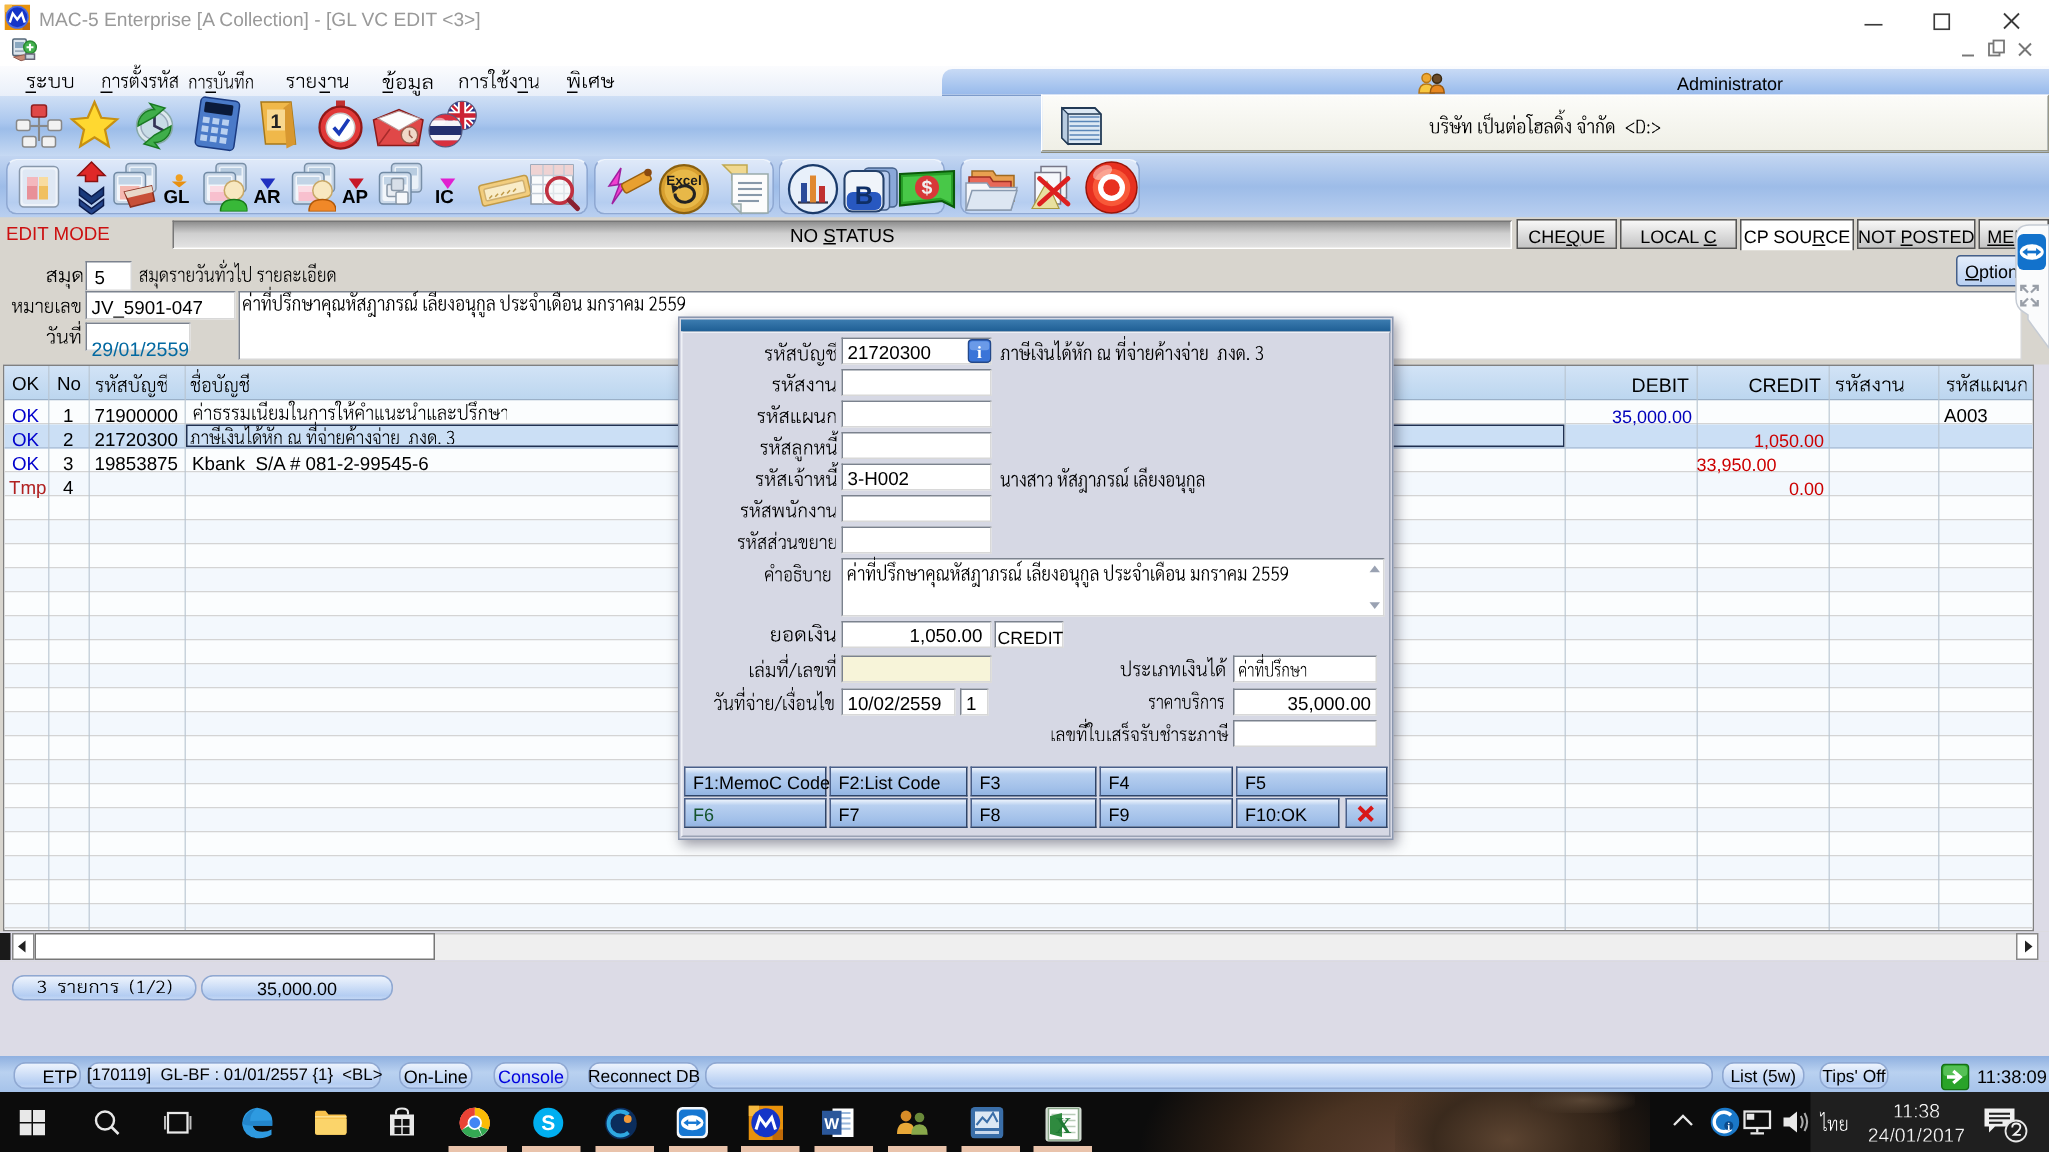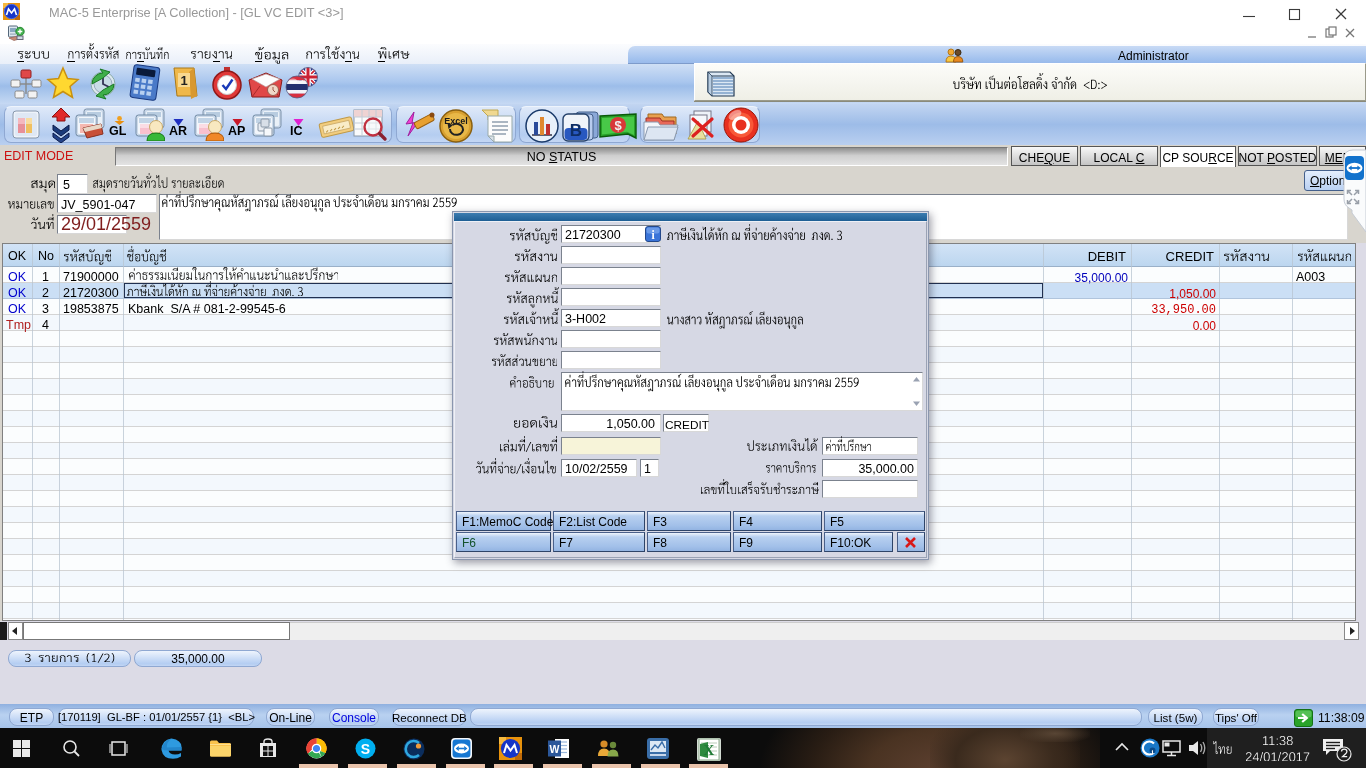--- a/index.html
+++ b/index.html
@@ -6,21 +6,21 @@
 </style></head><body>
 <div style="position:absolute;left:0px;top:0px;width:1366px;height:24px;background:#fff;"></div>
 <svg class="abs" style="left:3px;top:3px" width="17" height="17" viewBox="0 0 17 17">
 <rect width="17" height="17" fill="#e8920c"></rect>
     <rect x="0" y="0" width="5" height="5" fill="#f6b93f"></rect>
     <rect x="12" y="12" width="5" height="5" fill="#c06a08"></rect>
 <circle cx="8.5" cy="8.5" r="7.2" fill="#1535c8"></circle>
     <circle cx="8.5" cy="8.5" r="7.2" fill="none" stroke="#4a6ae0" stroke-width="1"></circle>
 <path d="M3.5 12 L5.5 6 L8.5 10 L11.5 6 L13.5 12" fill="none" stroke="#fff" stroke-width="1.6"></path>
   </svg>
-<div style="position:absolute;left:26px;top:5px;font-size:12.8px;color:#999999;font-weight:normal;white-space:pre;margin-left:23px;">MAC-5 Enterprise [A Collection] - [GL VC EDIT &lt;3&gt;]</div>
+<div style="position:absolute;left:26px;top:5px;font-size:12.8px;color:#999999;font-weight:normal;white-space:pre;">MAC-5 Enterprise [A Collection] - [GL VC EDIT &lt;3&gt;]</div>
 <svg class="abs" style="left:1230px;top:0px" width="136" height="24" viewBox="0 0 136 24">
 <line x1="13" y1="16.5" x2="25" y2="16.5" stroke="#3a3a3a" stroke-width="1.1"></line>
 <rect x="59.5" y="9.5" width="10" height="10" fill="none" stroke="#3a3a3a" stroke-width="1.1"></rect>
 <line x1="106" y1="9" x2="116" y2="19" stroke="#3a3a3a" stroke-width="1.2"></line>
 <line x1="116" y1="9" x2="106" y2="19" stroke="#3a3a3a" stroke-width="1.2"></line>
   </svg>
 <div style="position:absolute;left:0px;top:24px;width:1366px;height:20px;background:#fff;"></div>
 <svg class="abs" style="left:7px;top:25px" width="18" height="17" viewBox="0 0 18 17">
 <rect x="1.5" y="1" width="9" height="11" rx="1" fill="#dde6ee" stroke="#55687a" stroke-width="1"></rect>
 <rect x="3" y="3" width="6" height="4" fill="#8aa8c0"></rect>
@@ -319,21 +319,21 @@
 <div style="position:absolute;left:1319px;top:151px;font-size:12px;color:#000;font-weight:normal;white-space:pre;width:47px;text-align:center;"><u>ME</u>NU</div>
 <div style="position:absolute;left:0px;top:167px;width:1366px;height:76px;background:#d8d5ce;"></div>
 <div style="position:absolute;left:1304px;top:170px;width:46px;height:21px;background:linear-gradient(#e4eefc,#b9d0f2);border:1px solid #44608c;border-radius:3px;"></div>
 <div style="position:absolute;left:1310px;top:174px;font-size:12px;color:#000;font-weight:normal;white-space:pre;"><u>O</u>ption</div>
 <div style="position:absolute;left:57px;top:174px;width:31px;height:20px;background:#fff;border:1px solid #7b828e;border-right-color:#d8d8d8;border-bottom-color:#d8d8d8;box-sizing:border-box;"></div>
 <div style="position:absolute;left:63px;top:178px;font-size:12.5px;color:#000;font-weight:normal;white-space:pre;">5</div>
 <div style="position:absolute;left:57px;top:194px;width:100px;height:19px;background:#fff;border:1px solid #7b828e;border-right-color:#d8d8d8;border-bottom-color:#d8d8d8;box-sizing:border-box;"></div>
 <div style="position:absolute;left:61px;top:198px;font-size:12.5px;color:#000;font-weight:normal;white-space:pre;">JV_5901-047</div>
 <div style="position:absolute;left:159px;top:194px;width:1189px;height:46px;background:#fff;border:1px solid #7b828e;border-right-color:#d8d8d8;border-bottom-color:#d8d8d8;box-sizing:border-box;"></div>
 <div style="position:absolute;left:57px;top:215px;width:70px;height:19px;background:#fff;border:1px solid #7b828e;border-right-color:#d8d8d8;border-bottom-color:#d8d8d8;box-sizing:border-box;"></div>
-<div style="position:absolute;left:61px;top:214px;font-size:18px;color:#7f1d1d;font-weight:normal;white-space:pre;">29/01/2559</div>
+<div style="position:absolute;left:61px;top:225px;font-size:13px;color:#0369a1;font-weight:normal;white-space:pre;">29/01/2559</div>
 <div style="position:absolute;left:2px;top:243px;width:1354px;height:378px;background:#fbfcfe;border:1px solid #808080;"></div>
 <div style="position:absolute;left:3px;top:244px;width:1352px;height:23px;background:linear-gradient(#d2e3f6,#bcd6ef);border-bottom:1px solid #9ab0c8;"></div>
 <div style="position:absolute;left:8px;top:249px;font-size:12.5px;color:#000;font-weight:normal;white-space:pre;">OK</div>
 <div style="position:absolute;left:38px;top:249px;font-size:12.5px;color:#000;font-weight:normal;white-space:pre;">No</div>
 <div style="position:absolute;left:1043px;top:249px;font-size:13px;color:#000;font-weight:normal;white-space:pre;width:83px;text-align:right;">DEBIT</div>
 <div style="position:absolute;left:1131px;top:249px;font-size:13px;color:#000;font-weight:normal;white-space:pre;width:83px;text-align:right;">CREDIT</div>
 <div style="position:absolute;left:3px;top:267px;width:1352px;height:16px;background:#fbfdfe;border-bottom:1px solid #d4d4d4;"></div>
 <div style="position:absolute;left:3px;top:283px;width:1352px;height:16px;background:#f3f8fd;border-bottom:1px solid #d4d4d4;"></div>
 <div style="position:absolute;left:3px;top:299px;width:1352px;height:16px;background:#fbfdfe;border-bottom:1px solid #d4d4d4;"></div>
 <div style="position:absolute;left:3px;top:315px;width:1352px;height:16px;background:#f3f8fd;border-bottom:1px solid #d4d4d4;"></div>
@@ -370,21 +370,21 @@
 <div style="position:absolute;left:1043px;top:271px;font-size:12px;color:#0000bb;font-weight:normal;white-space:pre;width:85px;text-align:right;">35,000.00</div>
 <div style="position:absolute;left:1296px;top:270px;font-size:12.5px;color:#000;font-weight:normal;white-space:pre;">A003</div>
 <div style="position:absolute;left:8px;top:286px;font-size:12.5px;color:#0000cc;font-weight:normal;white-space:pre;">OK</div>
 <div style="position:absolute;left:42px;top:286px;font-size:12.5px;color:#000;font-weight:normal;white-space:pre;">2</div>
 <div style="position:absolute;left:63px;top:286px;font-size:12.5px;color:#000;font-weight:normal;white-space:pre;">21720300</div>
 <div style="position:absolute;left:1131px;top:287px;font-size:12px;color:#cc0000;font-weight:normal;white-space:pre;width:85px;text-align:right;">1,050.00</div>
 <div style="position:absolute;left:8px;top:302px;font-size:12.5px;color:#0000cc;font-weight:normal;white-space:pre;">OK</div>
 <div style="position:absolute;left:42px;top:302px;font-size:12.5px;color:#000;font-weight:normal;white-space:pre;">3</div>
 <div style="position:absolute;left:63px;top:302px;font-size:12.5px;color:#000;font-weight:normal;white-space:pre;">19853875</div>
 <div style="position:absolute;left:128px;top:302px;font-size:12.5px;color:#000;font-weight:normal;white-space:pre;">Kbank  S/A # 081-2-99545-6</div>
-<div style="position:absolute;left:1131px;top:303px;font-size:12px;color:#cc0000;font-weight:normal;white-space:pre;width:85px;text-align:right;font-family:Liberation Mono, monospace;">33,950.00</div>
+<div style="position:absolute;left:1131px;top:303px;font-size:12px;color:#cc0000;font-weight:normal;white-space:pre;width:85px;text-align:left;">33,950.00</div>
 <div style="position:absolute;left:6px;top:318px;font-size:12.5px;color:#b02020;font-weight:normal;white-space:pre;">Tmp</div>
 <div style="position:absolute;left:42px;top:318px;font-size:12.5px;color:#000;font-weight:normal;white-space:pre;">4</div>
 <div style="position:absolute;left:1131px;top:319px;font-size:12px;color:#cc0000;font-weight:normal;white-space:pre;width:85px;text-align:right;">0.00</div>
 <div style="position:absolute;left:1356px;top:243px;width:10px;height:378px;background:#dcdbe6;"></div>
 <div style="position:absolute;left:0px;top:621px;width:1366px;height:20px;background:#dcdbe6;"></div>
 <div style="position:absolute;left:0px;top:622px;width:7px;height:18px;background:#1a1a1a;"></div>
 <div style="position:absolute;left:8px;top:622px;width:15px;height:18px;background:#fff;border:1px solid #888;"></div>
 <svg class="abs" style="left:11px;top:626px" width="8" height="10" viewBox="0 0 8 10">
     <path d="M6 1 L1 5 L6 9 Z" fill="#222"></path>
   </svg>
@@ -393,21 +393,21 @@
 <div style="position:absolute;left:1344px;top:622px;width:15px;height:18px;background:#fff;border:1px solid #888;"></div>
 <svg class="abs" style="left:1348px;top:626px" width="8" height="10" viewBox="0 0 8 10">
     <path d="M2 1 L7 5 L2 9 Z" fill="#222"></path>
   </svg>
 <div style="position:absolute;left:0px;top:641px;width:1366px;height:87px;background:#dcdbe6;"></div>
 <div style="position:absolute;left:8px;top:650px;width:123px;height:17px;background:linear-gradient(#eef4fd,#b4cdf2 85%,#c2d6f4);border:1px solid #8fa8d2;border-radius:8px;"></div>
 <div style="position:absolute;left:134px;top:650px;width:128px;height:17px;background:linear-gradient(#eef4fd,#b4cdf2 85%,#c2d6f4);border:1px solid #8fa8d2;border-radius:8px;"></div>
 <div style="position:absolute;left:134px;top:652px;font-size:12px;color:#000;font-weight:normal;white-space:pre;width:128px;text-align:center;">35,000.00</div>
 <div style="position:absolute;left:0px;top:704px;width:1366px;height:24px;background:linear-gradient(#8fb0e0,#b9d1f0 45%,#a6c3ea);"></div>
 <div style="position:absolute;left:9px;top:708px;width:45px;height:18px;background:linear-gradient(#eef4fd,#b4cdf2 85%,#c2d6f4);border:1px solid #8fa8d2;border-radius:8px;"></div>
-<div style="position:absolute;left:9px;top:711px;font-size:12px;color:#000;font-weight:normal;white-space:pre;width:45px;text-align:center;">ETP</div>
+<div style="position:absolute;left:9px;top:711px;font-size:12px;color:#000;font-weight:normal;white-space:pre;width:62px;text-align:center;">ETP</div>
 <div style="position:absolute;left:58px;top:708px;width:196px;height:18px;background:linear-gradient(#eef4fd,#b4cdf2 85%,#c2d6f4);border:1px solid #8fa8d2;border-radius:8px;"></div>
 <div style="position:absolute;left:58px;top:711px;font-size:11.2px;color:#000;font-weight:normal;white-space:pre;width:196px;text-align:center;">[170119]  GL-BF : 01/01/2557 {1}  &lt;BL&gt;</div>
 <div style="position:absolute;left:266px;top:708px;width:49px;height:18px;background:linear-gradient(#eef4fd,#b4cdf2 85%,#c2d6f4);border:1px solid #8fa8d2;border-radius:8px;"></div>
 <div style="position:absolute;left:266px;top:711px;font-size:12px;color:#000;font-weight:normal;white-space:pre;width:49px;text-align:center;">On-Line</div>
 <div style="position:absolute;left:329px;top:708px;width:50px;height:18px;background:linear-gradient(#eef4fd,#b4cdf2 85%,#c2d6f4);border:1px solid #8fa8d2;border-radius:8px;"></div>
 <div style="position:absolute;left:329px;top:711px;font-size:12px;color:#0000dd;font-weight:normal;white-space:pre;width:50px;text-align:center;">Console</div>
 <div style="position:absolute;left:392px;top:708px;width:74px;height:18px;background:linear-gradient(#eef4fd,#b4cdf2 85%,#c2d6f4);border:1px solid #8fa8d2;border-radius:8px;"></div>
 <div style="position:absolute;left:392px;top:711px;font-size:11.6px;color:#000;font-weight:normal;white-space:pre;width:74px;text-align:center;">Reconnect DB</div>
 <div style="position:absolute;left:470px;top:708px;width:672px;height:18px;background:linear-gradient(#eef4fd,#b4cdf2 85%,#c2d6f4);border:1px solid #8fa8d2;border-radius:8px;"></div>
 <div style="position:absolute;left:1148px;top:708px;width:55px;height:18px;background:linear-gradient(#eef4fd,#b4cdf2 85%,#c2d6f4);border:1px solid #8fa8d2;border-radius:8px;"></div>

